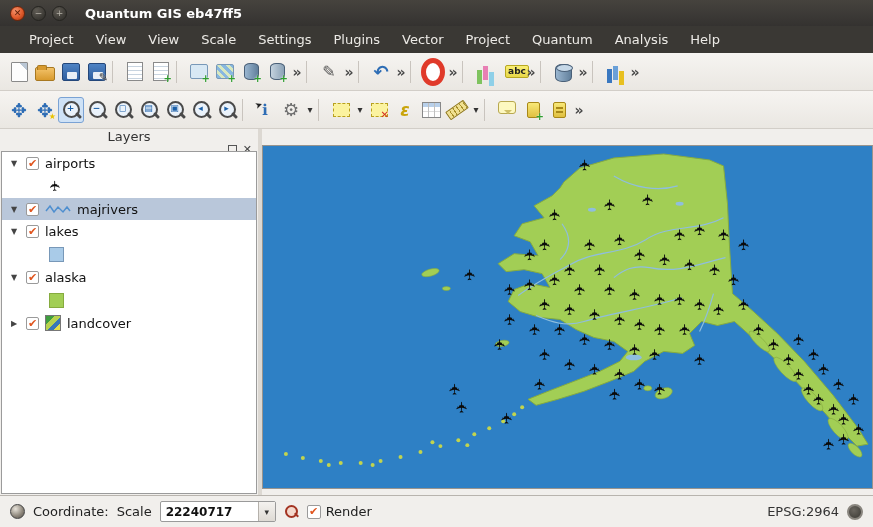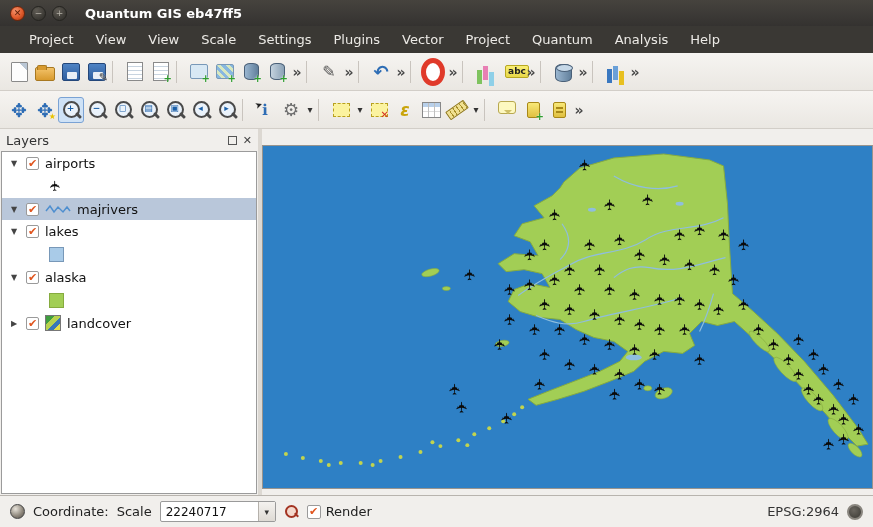--- a/index.html
+++ b/index.html
@@ -93,21 +93,21 @@
   .icon-maptips::before{content:"";width:16px;height:11px;background:#fdf8c0;border:1px solid #b8a850;border-radius:3px;margin-bottom:5px;}
   .icon-maptips::after{content:"";position:absolute;bottom:4px;left:9px;border:4px solid transparent;border-top-color:#cfc068;}
   .icon-new-bookmark::before,.icon-show-bookmarks::before{content:"";width:11px;height:14px;
       background:linear-gradient(#f8e878,#e0c040);border:1px solid #a88818;border-radius:2px;}
   .icon-show-bookmarks::after{content:"";position:absolute;top:9px;left:9px;width:7px;height:2px;background:#a88818;
       box-shadow:0 4px 0 #a88818;}
 
   
   #content{flex:1;display:flex;min-height:0;}
   #layers-panel{width:258px;display:flex;flex-direction:column;background:#f1efec;flex:0 0 auto;}
-  #panel-header{height:22px;display:flex;align-items:center;padding:0 6px;font-size:13px;color:#333;}
+  #panel-header{height:22px;display:flex;align-items:center;padding:0 6px;font-size:13px;color:#333;flex-direction:column;}
   .ph-btns{margin-left:auto;display:flex;align-items:center;gap:6px;}
   .phb{width:9px;height:9px;border:1px solid #555;display:inline-block;}
   .phb.x{border:none;width:auto;height:auto;font-size:11px;line-height:11px;color:#444;}
   .phb.x::before{content:"✕";}
   #layer-tree{flex:1;background:#ffffff;border:1px solid #9b9b9b;margin:0 1px 1px 1px;overflow:hidden;}
   .lrow{display:flex;align-items:center;gap:6px;height:22px;padding-left:6px;font-size:13px;color:#111;}
   .lrow.sel{background:#b9c7da;}
   .lrow.sel .lname{}
   .exp{width:12px;font-size:8px;color:#444;text-align:center;}
   .cb{width:13px;height:13px;background:#fff;border:1px solid #9a9a9a;border-radius:2px;font-size:11px;line-height:11px;
@@ -126,21 +126,21 @@
   #map-svg text{font-family:"DejaVu Sans",sans-serif;}
 
   
   #statusbar{height:32px;display:flex;align-items:center;gap:8px;padding:0 10px;
              background:#f1efec;border-top:1px solid #b8b4ae;flex:0 0 auto;font-size:13px;color:#222;}
   #globe-icon{width:15px;height:15px;border-radius:50%;border:1px solid #444;flex:0 0 auto;
       background:radial-gradient(circle at 35% 30%,#e8e3da,#8a8378 60%,#55504a);}
   #coord-input{width:295px;height:21px;border:1px solid #9a9a9a;border-radius:2px;background:#fff;
       font-family:"DejaVu Sans",sans-serif;font-size:12px;text-align:center;color:#111;}
   #scale-combo{display:flex;align-items:center;height:21px;border:1px solid #9a9a9a;border-radius:2px;background:#fff;width:116px;}
-  #scale-value{flex:1;padding:0 5px;font-size:12px;color:#111;text-align:left;}
+  #scale-value{flex:1;padding:0 5px;font-size:12px;color:#111;text-align:left;font-weight:bold;}
   #scale-dd{width:17px;height:100%;border-left:1px solid #b5b1ab;background:linear-gradient(#f4f2ef,#dedad4);
       display:flex;align-items:center;justify-content:center;font-size:9px;color:#333;}
   #scale-dd::before{content:"▾";}
   #scale-mag{width:15px;height:15px;position:relative;flex:0 0 auto;}
   #scale-mag::before{content:"";position:absolute;left:1px;top:1px;width:9px;height:9px;border:2px solid #a33322;border-radius:50%;background:#f4d8cc;}
   #scale-mag::after{content:"";position:absolute;left:10px;top:10px;width:5px;height:2px;background:#a33322;transform:rotate(45deg);}
   #render-cb{width:14px;height:14px;background:#fff;border:1px solid #9a9a9a;border-radius:2px;
       display:flex;align-items:center;justify-content:center;font-size:11px;line-height:11px;color:#e0551f;font-weight:bold;flex:0 0 auto;}
   #render-cb::before{content:"✔";}
   #render-label{margin-left:-3px;}

